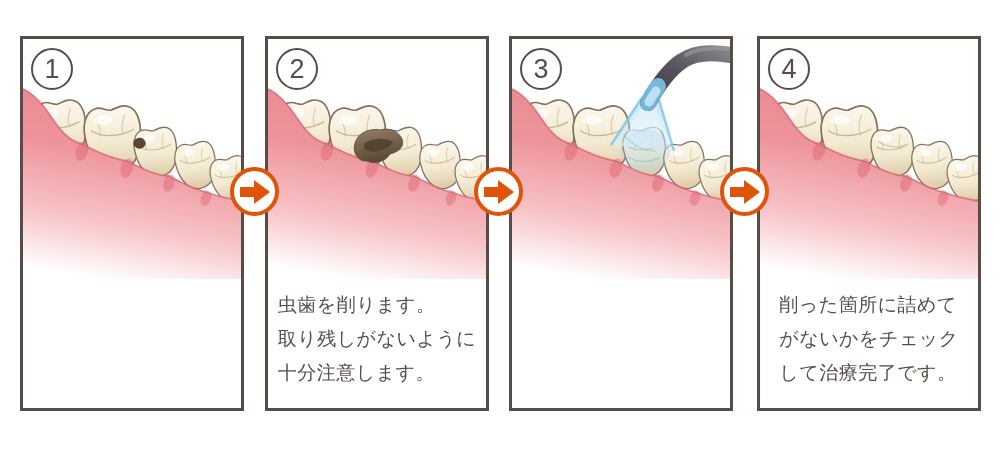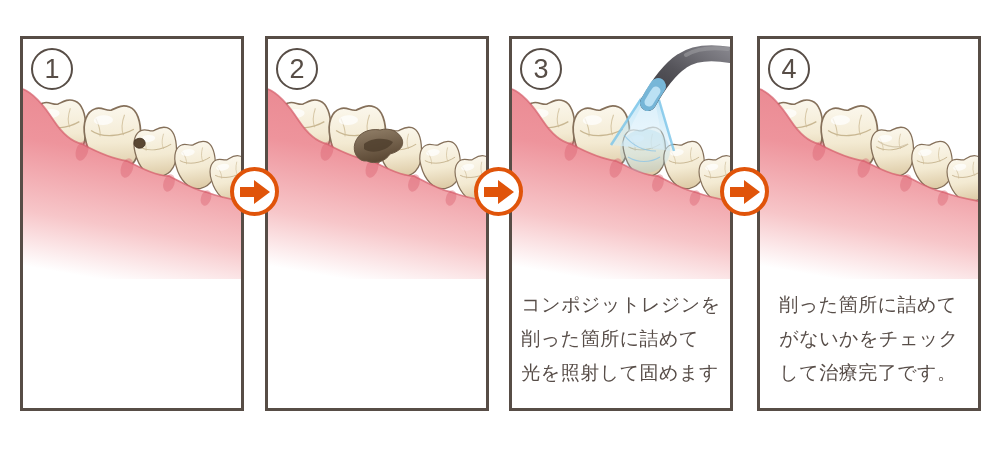--- a/index.html
+++ b/index.html
@@ -103,20 +103,25 @@
 
   <section class="panel" style="left:265px;">
     <div class="step-num">
       <span>2</span>
     </div>
     <svg class="illus" width="218" height="240" viewBox="0 0 218 240" xmlns="http://www.w3.org/2000/svg">
       <use href="#teethBase" xlink:href="#teethBase"></use>
       <path d="M87,104 C90,94 101,89 112,91 C122,88 131,93 134,100 C137,108 130,113 122,115 C118,122 107,126 99,122 C90,123 84,113 87,104 Z" fill="url(#holeGrad)" stroke="#6b5844" stroke-width="1"></path>
       <path d="M96,105 C103,99 117,98 125,103 C121,111 104,116 96,110 Z" fill="#4e3d2c" opacity="0.8"></path>
     </svg>
+    <div class="caption">
+      <p class="caption-text">虫歯を削ります。
+取り残しがないように
+十分注意します。</p>
+    </div>
   </section>
 
   <section class="panel" style="left:509px;">
     <div class="step-num">
       <span>3</span>
     </div>
     <svg class="illus" width="218" height="240" viewBox="0 0 218 240" xmlns="http://www.w3.org/2000/svg">
       <use href="#teethBase" xlink:href="#teethBase"></use>
       <g>
         <polygon points="129,58 147,60 162,112 99,106" fill="url(#beamGrad)" opacity="0.45"></polygon>
@@ -125,25 +130,20 @@
       </g>
       <ellipse cx="133" cy="112" rx="25" ry="22" fill="#8ecdec" opacity="0.22"></ellipse>
       <path d="M112,96 C120,106 130,112 144,112 M116,118 C126,124 138,124 148,118" stroke="#8fc6e6" stroke-width="1.2" fill="none" opacity="0.8"></path>
       <g>
         <path d="M219,16 C196,12 180,15 170,22 C158,30 146,46 136,64" stroke="url(#wandGrad)" stroke-width="16" fill="none" stroke-linecap="round"></path>
         <path d="M216,10 C198,8 184,10 174,16" stroke="#a0a0a4" stroke-width="4" fill="none" opacity="0.55" stroke-linecap="round"></path>
         <path d="M146,47 C142,53 139,58 136,64" stroke="#7cc3e8" stroke-width="16" fill="none" stroke-linecap="round" opacity="0.9"></path>
         <path d="M144,52 C141,56 139,60 137,63" stroke="#c3e6f7" stroke-width="9" fill="none" stroke-linecap="round" opacity="0.9"></path>
       </g>
     </svg>
-    <div class="caption">
-      <p class="caption-text">コンポジットレジンを
-削った箇所に詰めて
-光を照射して固めます</p>
-    </div>
   </section>
 
   <section class="panel" style="left:757px;">
     <div class="step-num">
       <span>4</span>
     </div>
     <svg class="illus" width="218" height="240" viewBox="0 0 218 240" xmlns="http://www.w3.org/2000/svg">
       <use href="#teethBase" xlink:href="#teethBase"></use>
       <path d="M118,102 C126,108 138,110 148,105" stroke="#d4c7ab" stroke-width="1.2" fill="none" opacity="0.9"></path>
     </svg>

